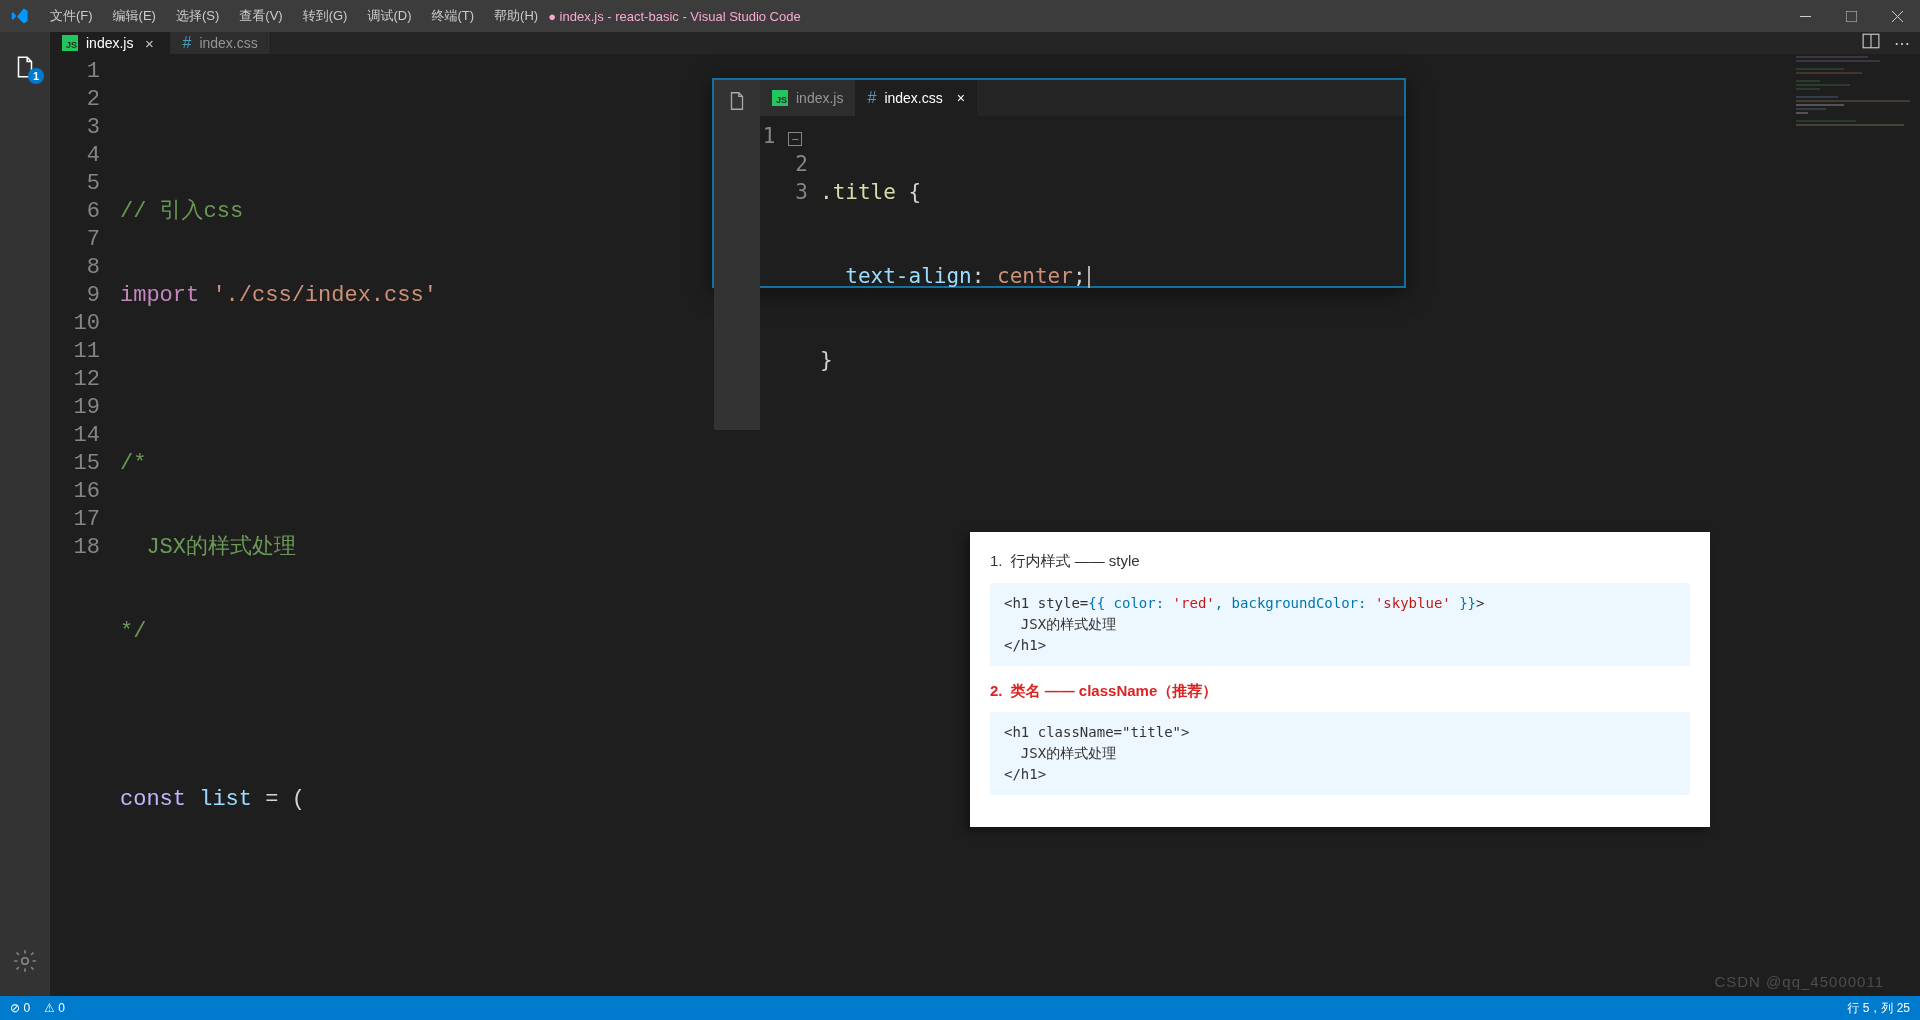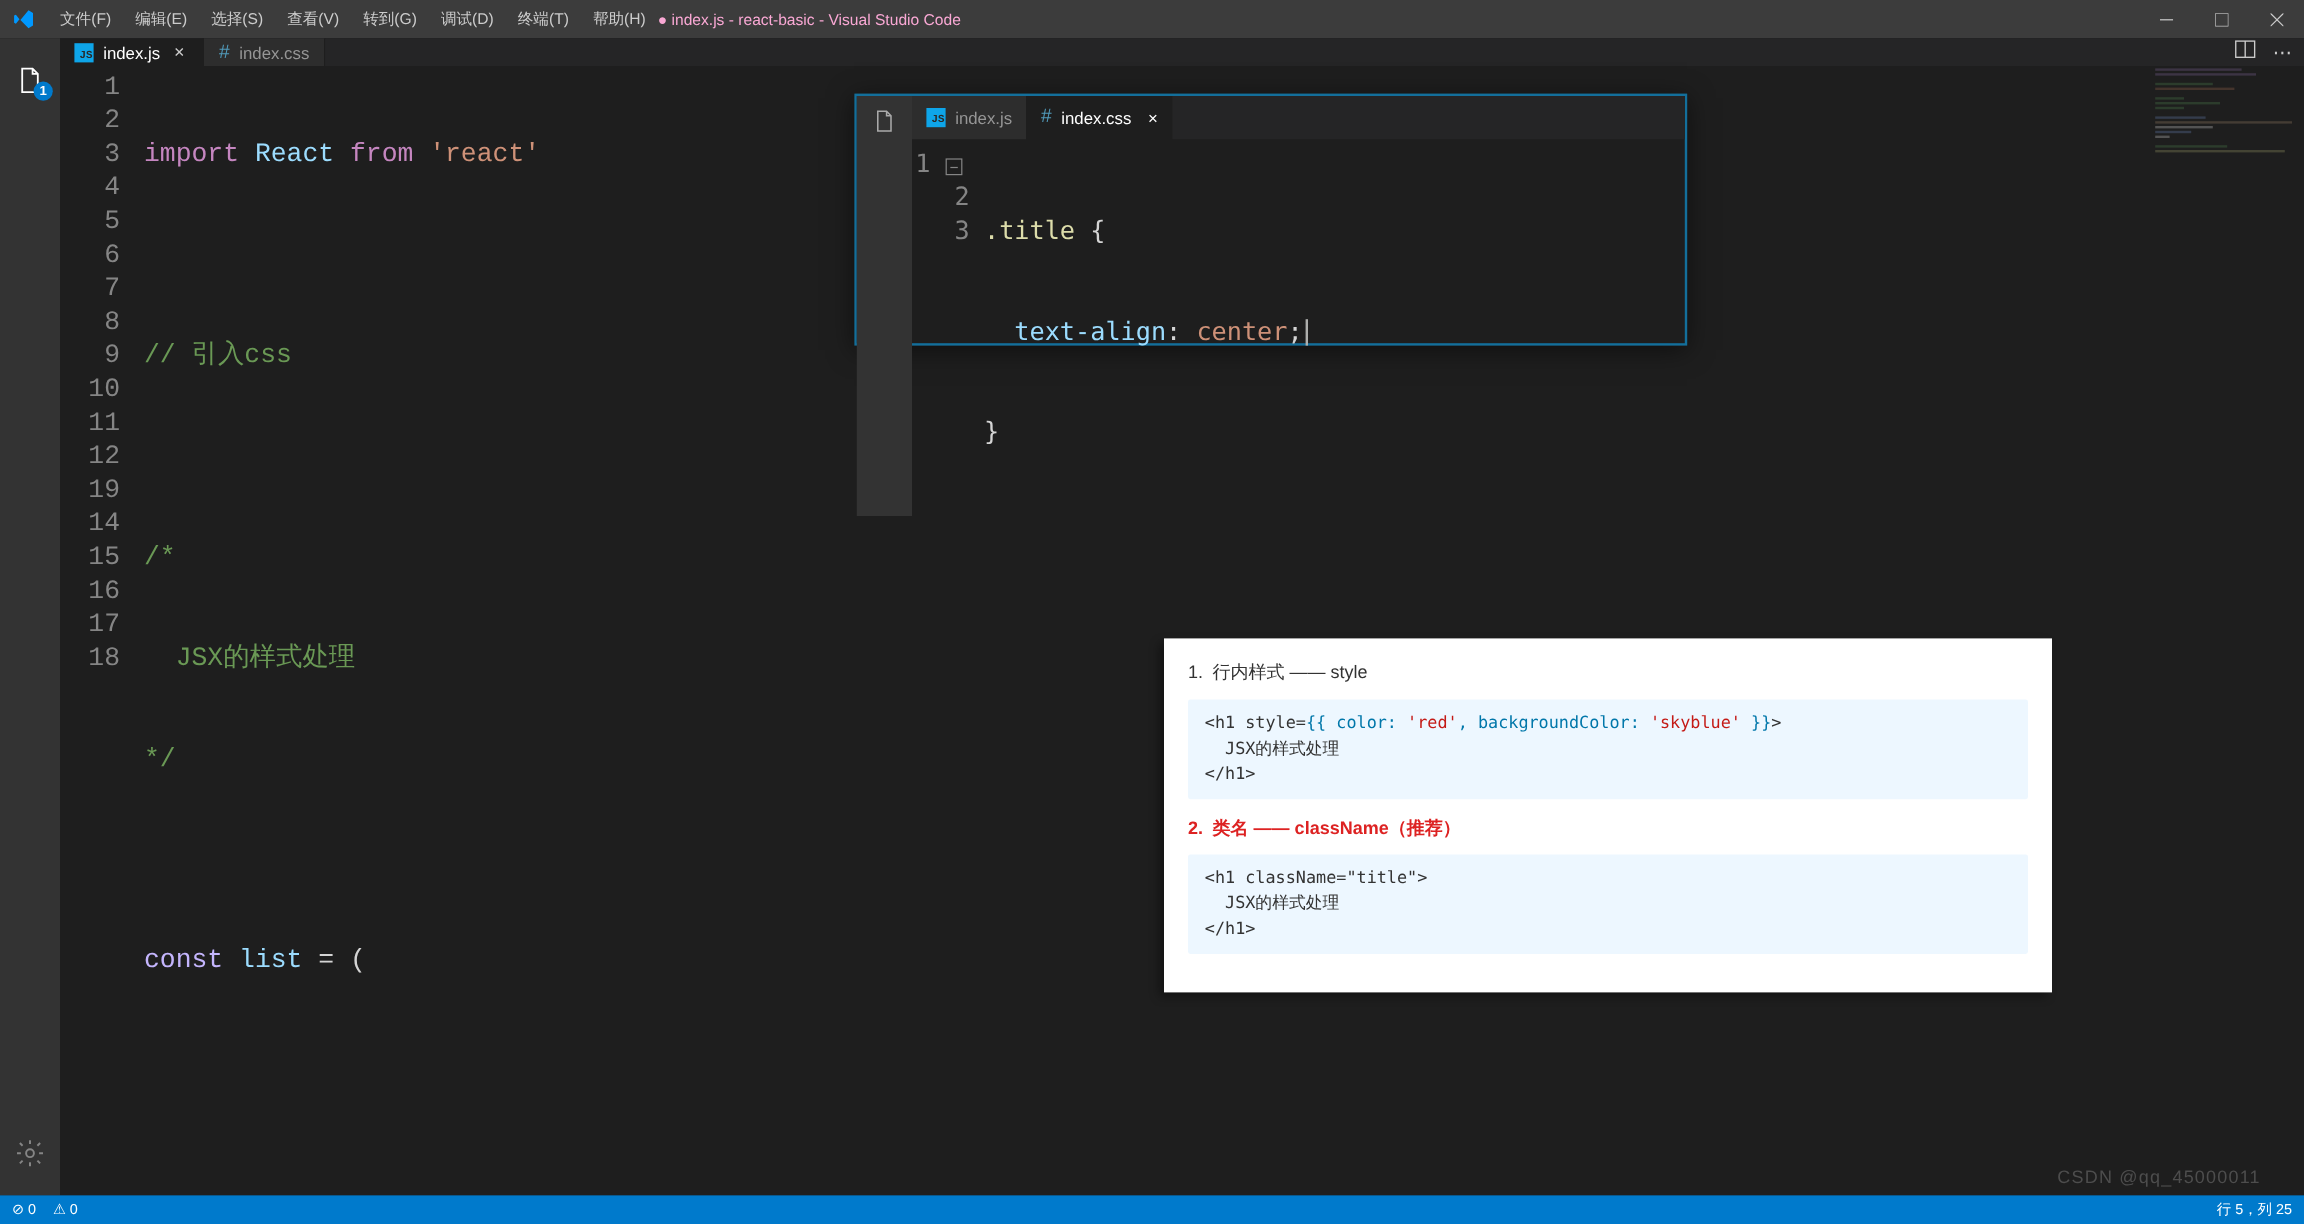--- a/index.html
+++ b/index.html
@@ -51,21 +51,21 @@
 .inset-window .iw-lines { flex:1; white-space:pre; }
 .inset-window .fold { display:inline-block; width:14px; height:14px; border:1px solid #858585; color:#858585; font-size:12px; line-height:12px; text-align:center; margin-right:6px; }
 
 
 .notecard { position:absolute; left:970px; top:532px; width:740px; background:#fff; color:#333; box-shadow:-4px 4px 8px rgba(0,0,0,0.4); padding:14px 20px 18px; font-size:15px; line-height:1.5; }
 .notecard .bullet { margin:4px 0 10px 0; font-size:15px; display:flex; gap:8px; }
 .notecard .bullet.red { color:#d22; font-weight:bold; }
 .notecard .codebox { background:#edf7ff; padding:10px 14px; font-family:Consolas,monospace; font-size:14px; white-space:pre; margin:4px 0 14px 0; border-radius:2px; }
 
 .watermark { position:absolute; right:36px; bottom:30px; color:#4d4d4d; font-size:15px; letter-spacing:1px; }
-.jsicon { background:#0ea5e9; color:#292929; font-weight:bold; font-size:9px; display:inline-flex; width:16px; height:16px; align-items:flex-end; justify-content:flex-end; padding:1px;font-family:Liberation Mono, monospace; }
+.jsicon { background:#22c55e; color:#292929; font-weight:bold; font-size:9px; display:inline-flex; width:16px; height:16px; align-items:flex-end; justify-content:flex-end; padding:1px; }
 .cssicon { color:#519aba; font-size:16px; }
 </style>
 </head>
 <body>
 
 <div class="titlebar">
   <div class="logo">
     <svg width="18" height="18" viewBox="0 0 24 24">
         <path fill="#0098ff" d="M17 2l5 3v14l-5 3-9-9 9-11zM3 7l4 5-4 5-2-1V8z"></path>
       </svg>
@@ -152,23 +152,23 @@
           <div>11</div>
           <div>12</div>
           <div>19</div>
           <div>14</div>
           <div>15</div>
           <div>16</div>
           <div>17</div>
           <div>18</div>
       </div>
       <div class="code">
-        <div><span class="k1">import</span> <span class="k2">React</span> <span class="k1">from</span> <span class="k3">'react'</span></div>
         <div></div>
         <div><span class="k4">// 引入css</span></div>
+        <div><span class="k1">import</span> <span class="k3">'./css/index.css'</span></div>
         <div></div>
         <div><span class="k4">/*</span></div>
         <div><span class="k4">  JSX的样式处理</span></div>
         <div><span class="k4">*/</span></div>
         <div></div>
         <div><span class="k5">const</span> <span class="k2">list</span> <span class="k7">= (</span></div>
         
         
         
         

